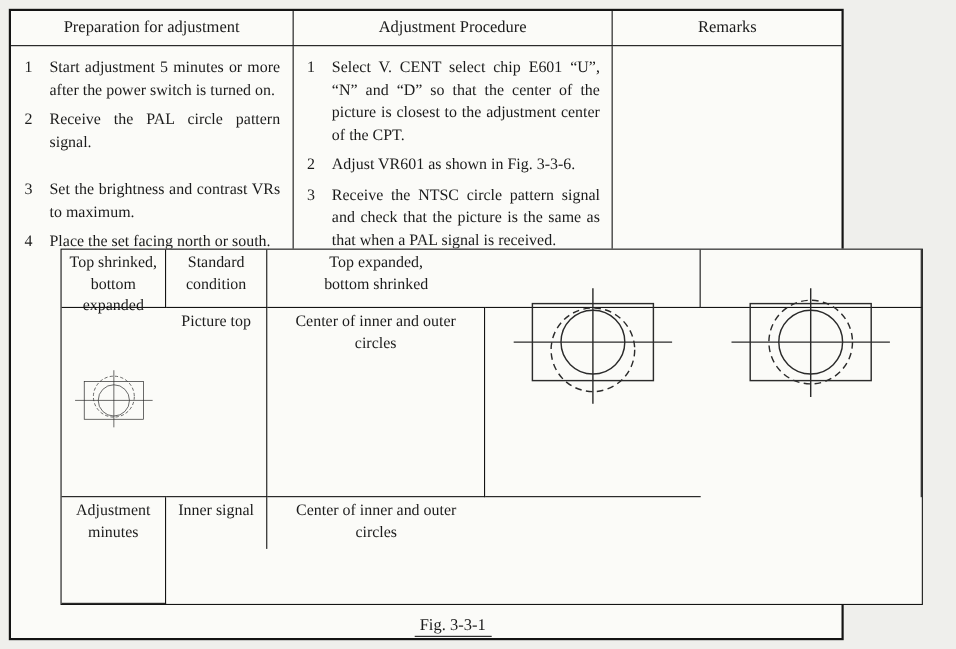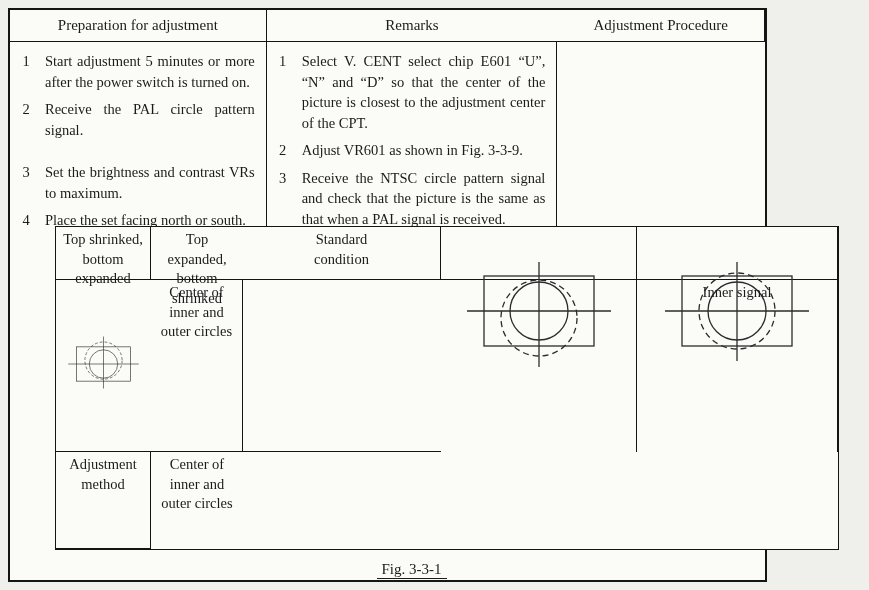--- a/index.html
+++ b/index.html
@@ -54,22 +54,22 @@
   .caption{margin-top:11px;text-align:center;font-size:15px;}
   .caption span{border-bottom:1.2px solid #1b1b1b;padding:0 5px 1px 5px;margin-left:48px;}
 </style>
 </head>
 <body>
 
 <div class="page">
 
   <div class="top-table">
     <div class="th br">Preparation for adjustment</div>
+    <div class="th br">Adjustment Procedure</div>
     <div class="th">Remarks</div>
-    <div class="th br">Adjustment Procedure</div>
 
     <div class="cell br prep">
       <div class="step">
         <span class="n">1</span>
         <span class="t">Start adjustment 5 minutes or more after the power switch is turned on.</span>
       </div>
       <div class="step">
         <span class="n">2</span>
         <span class="t">Receive the PAL circle pattern signal.</span>
       </div>
@@ -83,50 +83,50 @@
       </div>
     </div>
 
     <div class="cell br">
       <div class="step">
         <span class="n">1</span>
         <span class="t">Select V. CENT select chip E601 “U”, “N” and “D” so that the center of the picture is closest to the adjustment center of the CPT.</span>
       </div>
       <div class="step">
         <span class="n">2</span>
-        <span class="t">Adjust VR601 as shown in Fig. 3-3-9.</span>
+        <span class="t">Adjust VR601 as shown in Fig. 3-3-6.</span>
       </div>
       <div class="step">
         <span class="n">3</span>
         <span class="t">Receive the NTSC circle pattern signal and check that the picture is the same as that when a PAL signal is received.</span>
       </div>
     </div>
 
     <div class="cell"></div>
   </div>
 
   <div class="fig-table">
 
 
     <div class="fc hdr2">
       <div>
         <span>Top shrinked,</span>
         <span>bottom expanded</span>
       </div>
     </div>
+    <div class="fc hdr2">
+      <div>
+        <span>Standard</span>
+        <span>condition</span>
+      </div>
+    </div>
     <div class="fc hdr2 no-r">
       <div>
         <span>Top expanded,</span>
         <span>bottom shrinked</span>
-      </div>
-    </div>
-    <div class="fc hdr2">
-      <div>
-        <span>Standard</span>
-        <span>condition</span>
       </div>
     </div>
 
     <div class="fc diagram-cell">
       <svg class="diag" width="194" height="168" viewBox="0 0 194 168">
         <rect class="ln" x="42" y="49" width="110" height="70"></rect>
         <line class="ln" x1="25" y1="84" x2="169" y2="84"></line>
         <line class="ln" x1="97" y1="35" x2="97" y2="140"></line>
         <circle class="ln" cx="97" cy="84" r="29"></circle>
         <circle class="dash" cx="97" cy="91" r="38"></circle>
@@ -145,22 +145,23 @@
       <svg class="diag" width="194" height="168" viewBox="0 0 194 168">
         <rect class="ln" x="42" y="49" width="110" height="70"></rect>
         <line class="ln" x1="25" y1="84" x2="169" y2="84"></line>
         <line class="ln" x1="97" y1="28" x2="97" y2="134"></line>
         <circle class="ln" cx="97" cy="84" r="29"></circle>
         <circle class="dash" cx="97" cy="77" r="38"></circle>
       </svg>
     </div>
 
     <div class="fc adj-method">
-      <span>Adjustment method</span>
+      <span>Adjustment minutes</span>
     </div>
+    <div class="fc">Picture top</div>
     <div class="fc">Center of inner and outer circles</div>
     <div class="fc no-r"></div>
 
     <div class="fc no-b"></div>
     <div class="fc no-b">Inner signal</div>
     <div class="fc no-b no-r">Center of inner and outer circles</div>
   </div>
 
   <div class="caption">
     <span>Fig. 3-3-1</span>

